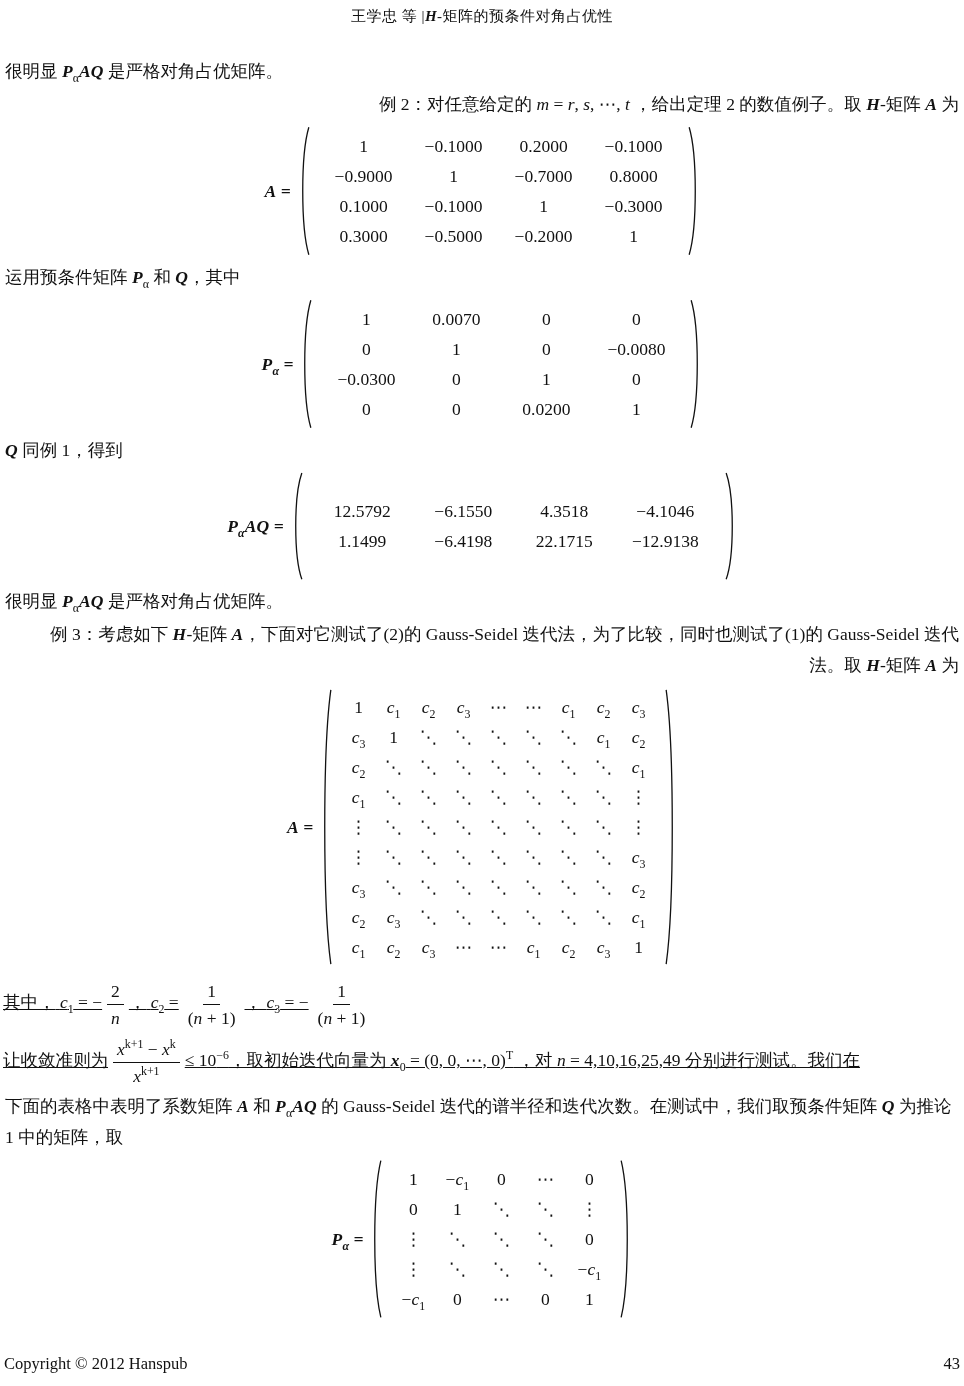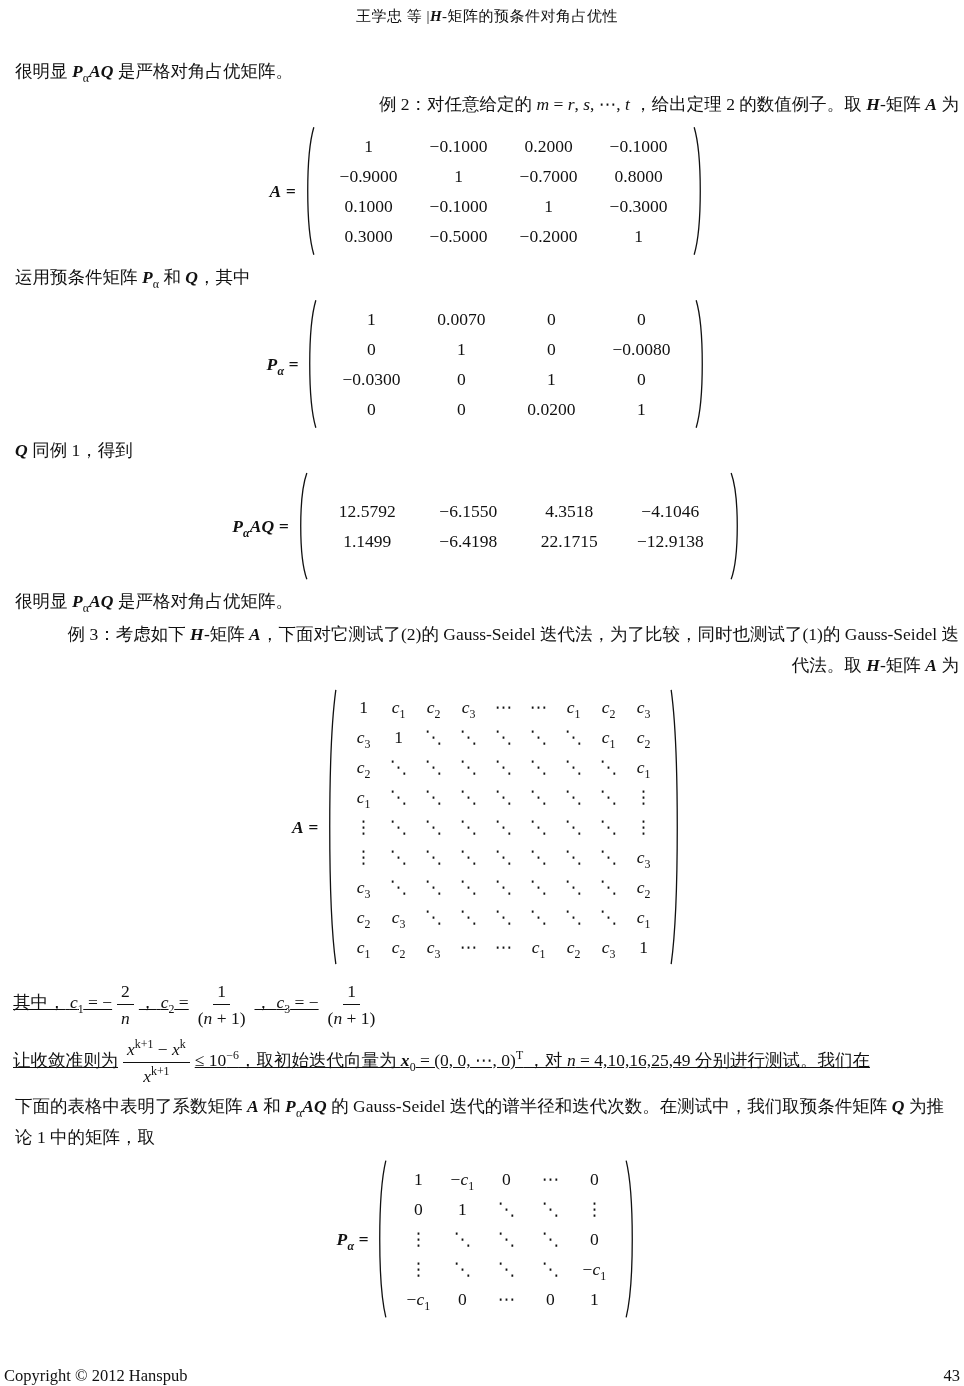--- a/index.html
+++ b/index.html
@@ -2,21 +2,21 @@
 <html><head>
 <meta charset="utf-8">
 <style>
   html,body{margin:0;padding:0;}
   body{
     width:964px;height:1386px;position:relative;overflow:hidden;
     background:#ffffff;color:#111111;
     font-family:"Liberation Serif","DejaVu Serif",serif;
     font-size:17.5px;
   }
-  .page{padding:6px 3px 0 13px;}
+  .page{padding:6px 3px 0 3px;}
   .pagehead{
     text-align:center;font-size:15px;line-height:20px;margin-bottom:30px;
     letter-spacing:0.5px;
   }
   p.body-text{margin:2px;line-height:31px;}
   p.indent{text-indent:2.2em;text-align:right;}
   b i, i b{letter-spacing:0.2px;}
   sup,sub{font-size:68%;line-height:0;}
   
   .mathblock{display:flex;justify-content:center;align-items:center;margin:6px 0;}
@@ -35,21 +35,21 @@
   
   p.tall{line-height:58px;margin:0;text-decoration:underline;}
   .frac{
     display:inline-flex;flex-direction:column;align-items:center;
     vertical-align:middle;margin:0 5px;
   }
   .frac .fnum{line-height:24px;padding:0 4px 1px 4px;border-bottom:1.2px solid #111;text-align:center;}
   .frac .fden{line-height:24px;padding:1px 4px 0 4px;text-align:center;}
   
   .pagefoot{
-    position:absolute;left:0;right:0;bottom:0;
+    position:absolute;left:0;right:0;bottom:12px;
     display:flex;justify-content:space-between;align-items:flex-end;
     padding:0 4px;font-size:16.5px;margin-top:20px;
   }
 </style>
 </head>
 <body>
 
 <div class="page">
 
   <div class="pagehead">王学忠 等 |<b><i>H</i></b>-矩阵的预条件对角占优性</div>

